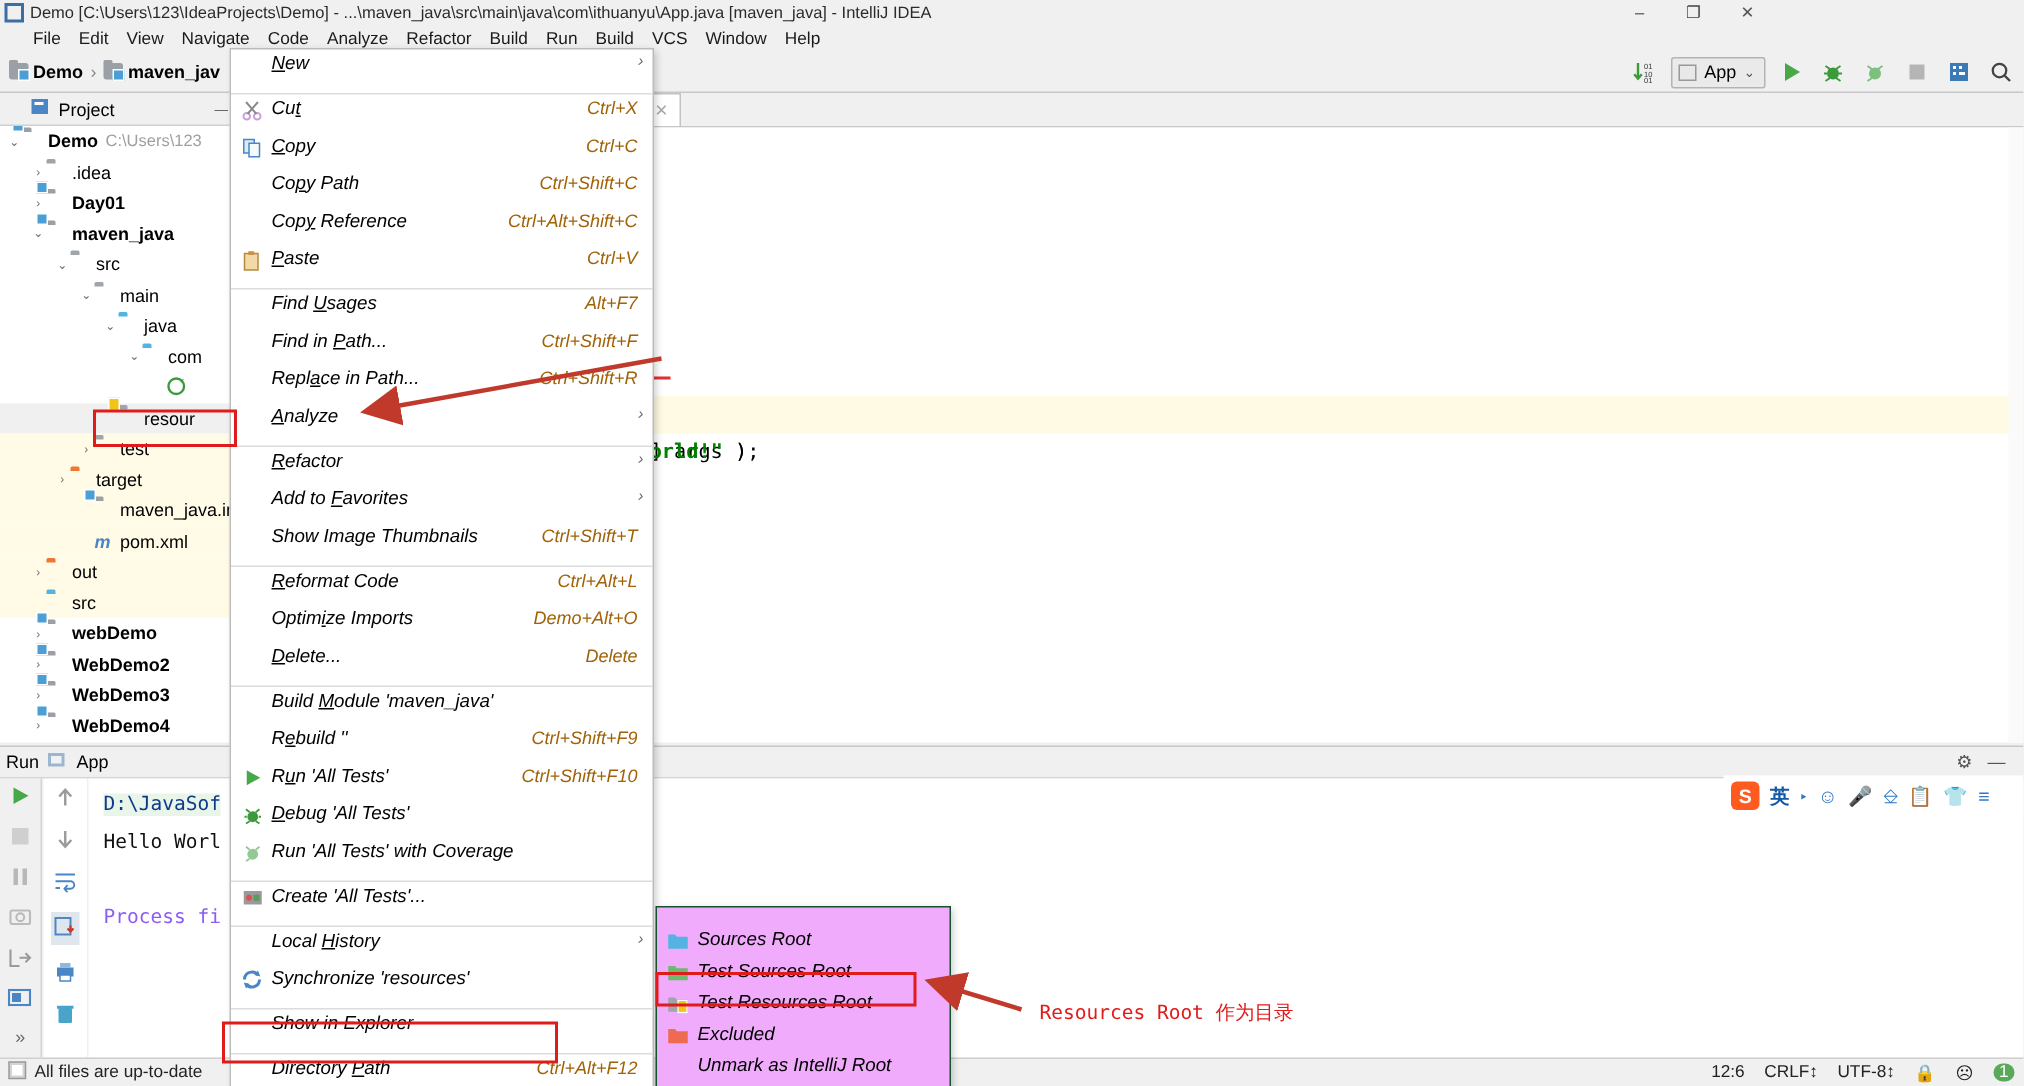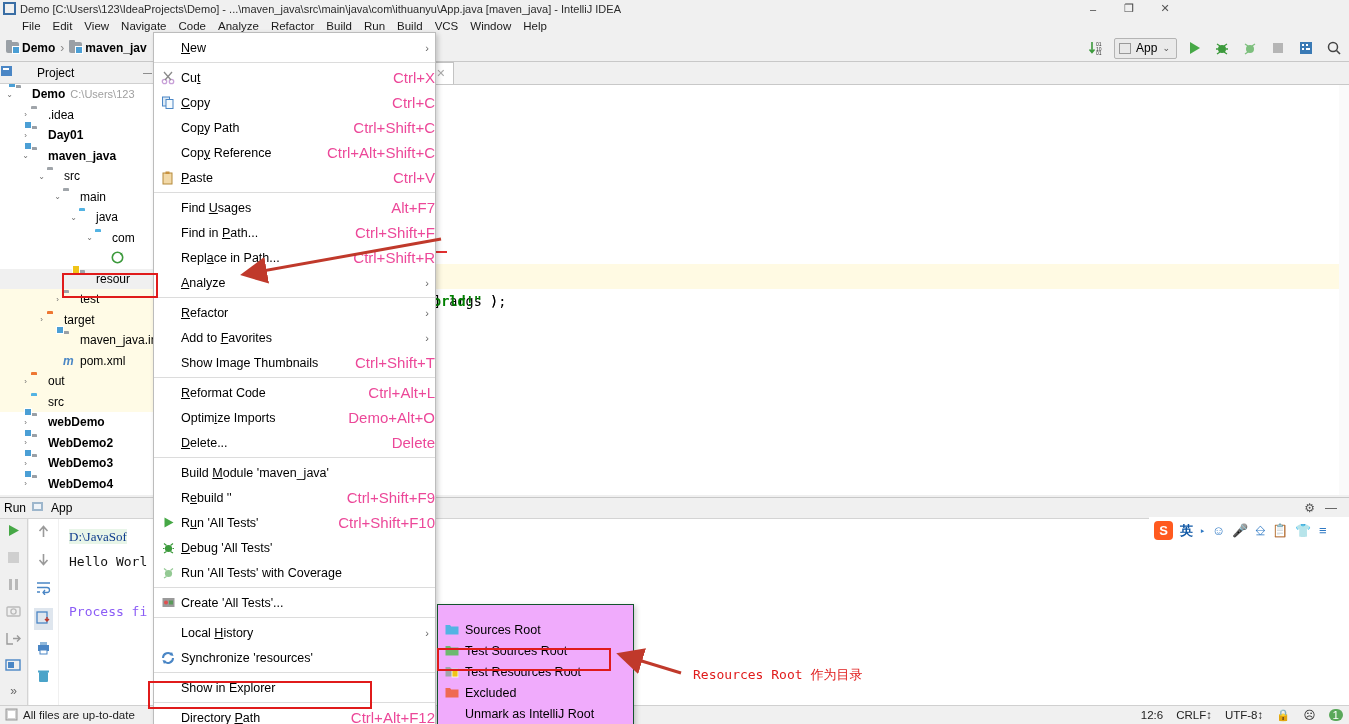--- a/index.html
+++ b/index.html
@@ -66,21 +66,21 @@
   .runconfig {
     display: flex; align-items: center; gap: 5px;
     border: 1px solid #b4b4b4; background: #eaeaea;
     height: 21px; padding: 0 6px 0 4px; border-radius: 2px; font-size: 12px;
   }
 
   
   .proj-header {
     position: absolute; left: 0; top: 62px; width: 158px; height: 22px;
     background: #f0f0f0; border-bottom: 1px solid #d0d0d0;
-    display: flex; align-items: center; gap: 23px; padding-left: 0;
+    display: flex; align-items: center; gap: 5px; padding-left: 20px;
   }
   .proj-header .lbl { font-size: 12px; }
   .proj-header .caret { position: absolute; right: 6px; color: #555; font-size: 9px; }
 
   .tree {
     position: absolute; left: 0; top: 84px; width: 158px; height: 411px;
     background: #ffffff; overflow: hidden; font-size: 12px;
   }
   .trow { height: 20.5px; display: flex; align-items: center; white-space: nowrap; }
   .trow .arrow { width: 11px; text-align: center; color: #6e6e6e; font-size: 8px; flex: none; }
@@ -170,48 +170,48 @@
   .run-toolbar2 {
     position: absolute; left: 29px; top: 519px; width: 29px; height: 186px;
     background: #ffffff; display: flex; flex-direction: column; align-items: center;
     padding-top: 5px; gap: 10px;
   }
   .console {
     position: absolute; left: 59px; top: 519px; width: 1290px; height: 186px;
     background: #ffffff; font-family: "DejaVu Sans Mono", monospace; font-size: 13px;
     line-height: 25px; padding: 5px 0 0 10px; overflow: hidden;
   }
-  .console .c1 { color: #0d3a8c; background: #e8f5e8; display: inline; font-family: Liberation Serif, serif; }
+  .console .c1 { color: #0d3a8c; background: #e8f5e8; display: inline; }
   .console .c2 { color: #111; }
   .console .c3 { color: #8b5cf6; }
 
   
   .statusbar {
     position: absolute; left: 0; top: 705px; width: 1349px; height: 19px;
     background: #f0f0f0; border-top: 1px solid #d0d0d0;
     display: flex; align-items: center; font-size: 11.5px; color: #222; padding-left: 5px;
   }
   .statusbar .right {
     position: absolute; right: 6px; display: flex; align-items: center; gap: 13px;
   }
 
   
   .ctxmenu {
     position: absolute; left: 153px; top: 32px; width: 283px;
     background: #ffffff; border: 1px solid #bcbcbc;
     box-shadow: 2px 2px 5px rgba(0,0,0,0.2); z-index: 50; padding: 2px 0;
   }
   .mrow {
-    height: 25px; display: flex; align-items: center; position: relative;
-    padding-left: 5px; font-size: 12.5px; white-space: nowrap;
+    height: 25px; display: flex; position: relative;
+    padding-left: 5px; font-size: 12.5px; white-space: nowrap; font-style: italic;
   }
   .mrow .mico { width: 18px; height: 16px; margin-right: 4px; flex: none;
                 display: flex; align-items: center; justify-content: center; }
   .mrow .mlabel { flex: 1; }
-  .mrow .mkey { color: #ec4899; font-size: 15px; }
+  .mrow .mkey { color: #a16207; font-size: 12px; padding-right: 10px; }
   .mrow .msub { position: absolute; right: 6px; color: #666; font-size: 11px; }
   .msep { height: 1px; background: #dcdcdc; margin: 2px 0; }
   .uline { text-decoration: underline; }
 
   
   .submenu {
     position: absolute; left: 437px; top: 604px; width: 197px;
     background: #f0abfc; border: 1px solid #14532d;
     box-shadow: 2px 2px 5px rgba(0,0,0,0.2); z-index: 60; padding: 14px 0;
   }

